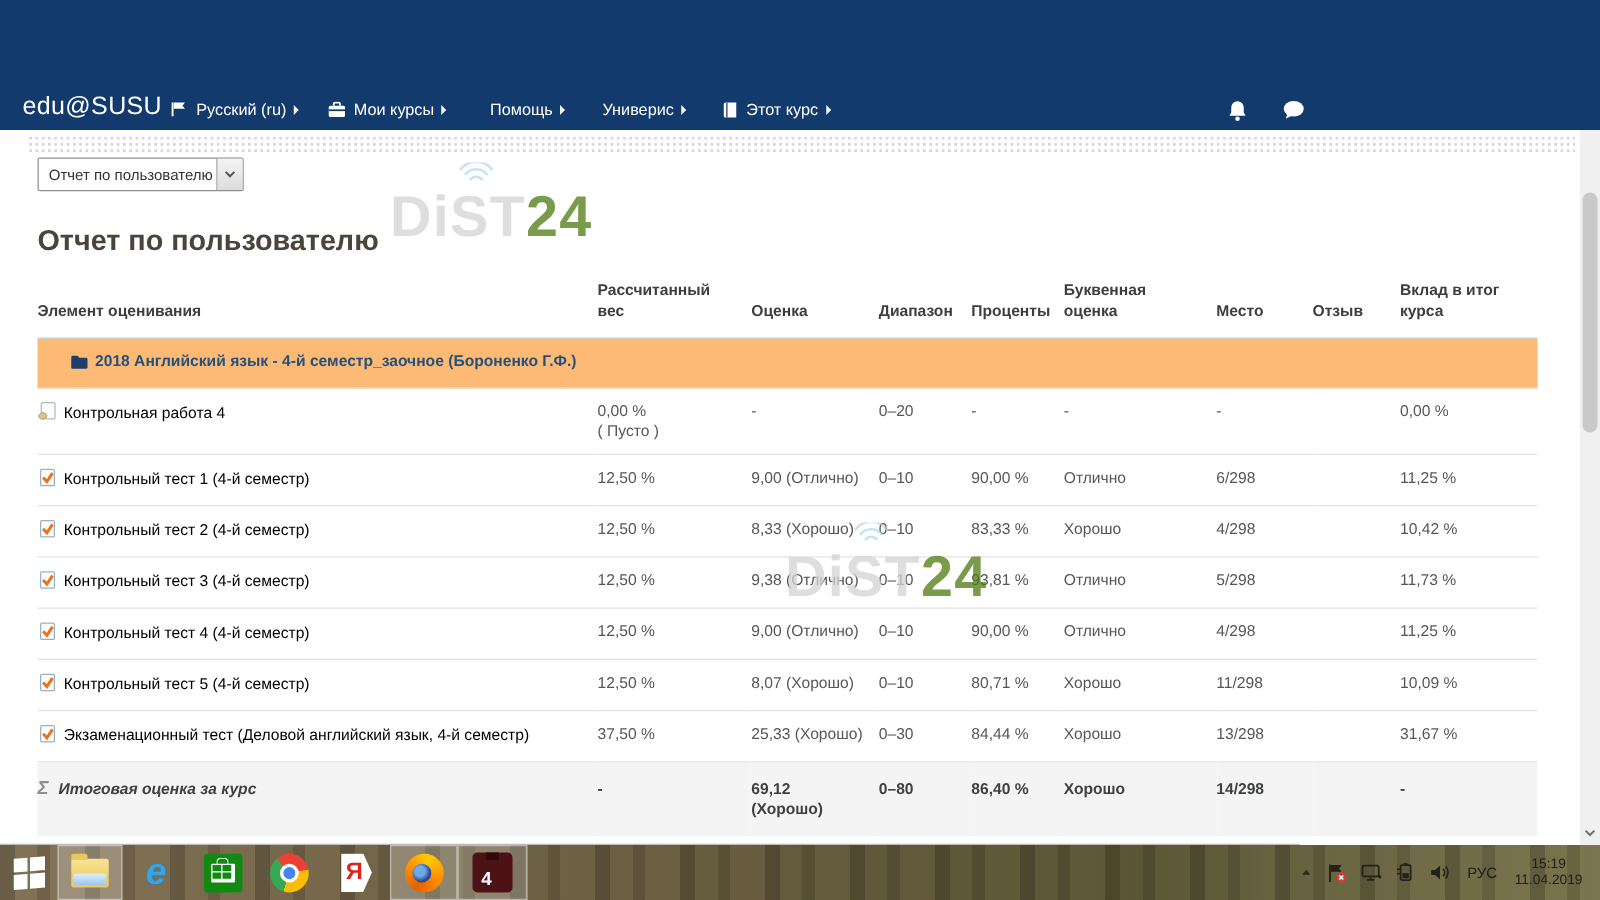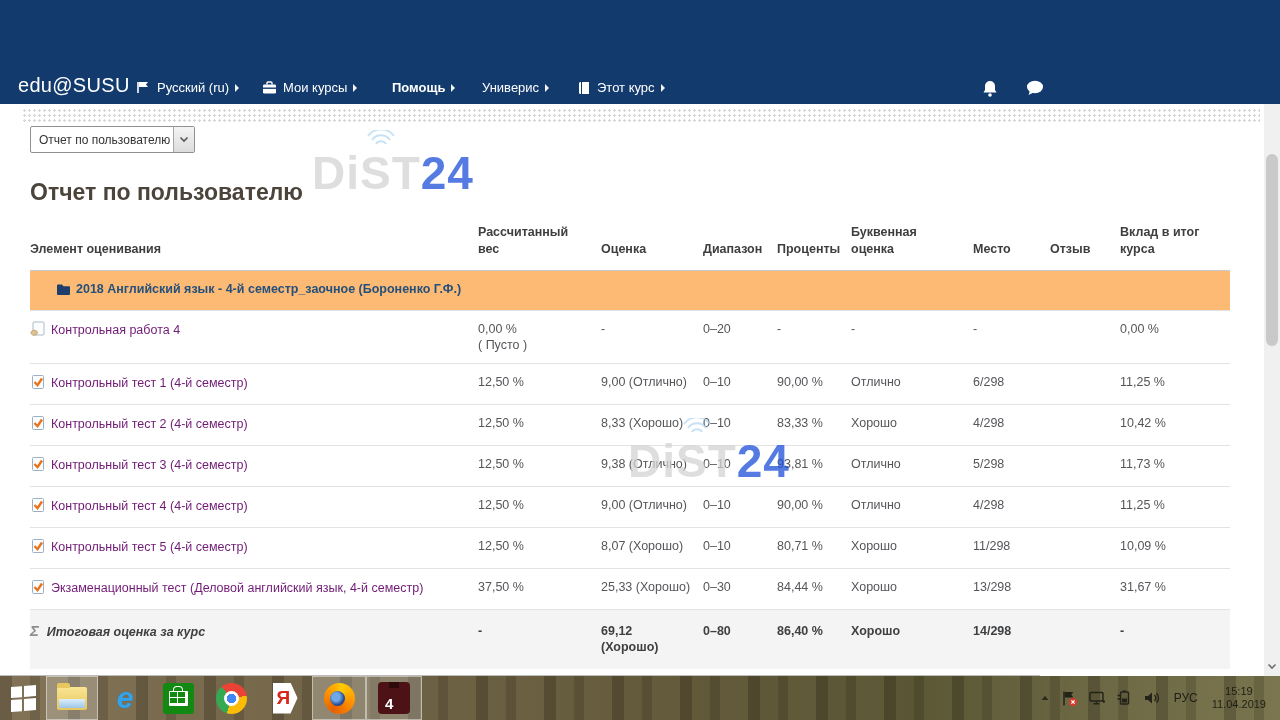--- a/index.html
+++ b/index.html
@@ -21,36 +21,36 @@
   .selectbox{position:absolute;left:30px;top:22px;width:163px;height:25px;background:#fff;
              border:1px solid #919191;border-radius:2px;display:flex;align-items:center;cursor:pointer;}
   .selectbox .txt{flex:1;font-size:12px;color:#333;padding-left:8px;white-space:nowrap;overflow:hidden;}
   .selectbox .btn{width:20px;height:100%;background:linear-gradient(#f4f4f4,#dcdcdc);border-left:1px solid #a8a8a8;
                   display:flex;align-items:center;justify-content:center;}
   .page-title{position:absolute;left:30px;top:60px;font-size:23px;font-weight:bold;color:#4b443b;}
 
   
   .wm{position:absolute;font-size:46px;font-weight:bold;letter-spacing:1px;opacity:.75;pointer-events:none;z-index:5;}
   .wm .g{color:#d4d4d4;}
-  .wm .o{color:#1d4ed8;}
+  .wm .o{color:#4d7c0f;}
   .wm svg{position:absolute;top:-16px;left:52px;opacity:.85;}
   .wm1{left:312px;top:42px;}
   .wm2{left:628px;top:330px;}
 
   
   table.grades{position:absolute;left:30px;top:116px;width:1200px;border-collapse:collapse;table-layout:fixed;z-index:2;}
   table.grades th{font-size:12.5px;font-weight:bold;color:#3e3e3e;text-align:left;vertical-align:bottom;
                   padding:4px 12px 12px 0;border-bottom:1px solid #c9c9c9;line-height:17px;}
   table.grades td{font-size:12.5px;color:#55565a;vertical-align:top;padding:10px 12px 10px 0;
                   border-top:1px solid #e3e3e3;line-height:16px;}
   tr.group-row td{background:#fdba74;font-weight:bold;color:#25507c;padding-left:26px;border-top:none;}
   tr.total-row td{background:#f4f4f4;font-weight:bold;color:#3f4042;padding-top:13px;padding-bottom:14px;}
   td.item-name{padding-left:55px;}
   td.total-name{padding-left:104px;font-style:italic;}
-  .grade-link{color:#701a75;cursor:pointer;text-align:center;}
+  .grade-link{color:#000000;cursor:pointer;text-align:center;}
   .row-ico{display:inline-block;vertical-align:-3px;margin-right:5px;}
   .sigma{color:#8e8e8e;font-weight:bold;font-size:15px;margin-right:8px;}
   .wnote{display:block;}
 
   
   .scrollbar{position:absolute;right:0;top:104px;width:16px;height:572px;background:#f0f0f0;z-index:8;}
   .scroll-thumb{position:absolute;left:2px;top:50px;width:12px;height:192px;background:#c9c9c9;border-radius:6px;cursor:pointer;}
   .scroll-down{position:absolute;left:2px;bottom:3px;width:12px;height:14px;display:flex;align-items:center;justify-content:center;cursor:pointer;}
 
   
@@ -121,21 +121,21 @@
       <svg width="15" height="13" viewBox="0 0 15 13">
           <rect x="1" y="3.5" width="13" height="9" rx="1.2" fill="#fff"></rect>
           <path d="M5 3.5 V2 a1 1 0 0 1 1-1 h3 a1 1 0 0 1 1 1 v1.5" stroke="#fff" stroke-width="1.4" fill="none"></path>
           <rect x="1" y="6.5" width="13" height="1.4" fill="#123a6d"></rect>
         </svg>
     </span>
     <span>Мои курсы</span>
     <span class="caret"></span>
   </div>
 
-  <div class="nav-item" style="left:392px;font-weight:bold;">
+  <div class="nav-item" style="left:392px;">
     <span>Помощь</span>
     <span class="caret"></span>
   </div>
 
   <div class="nav-item" style="left:482px;">
     <span>Универис</span>
     <span class="caret"></span>
   </div>
 
   <div class="nav-item" style="left:578px;">

